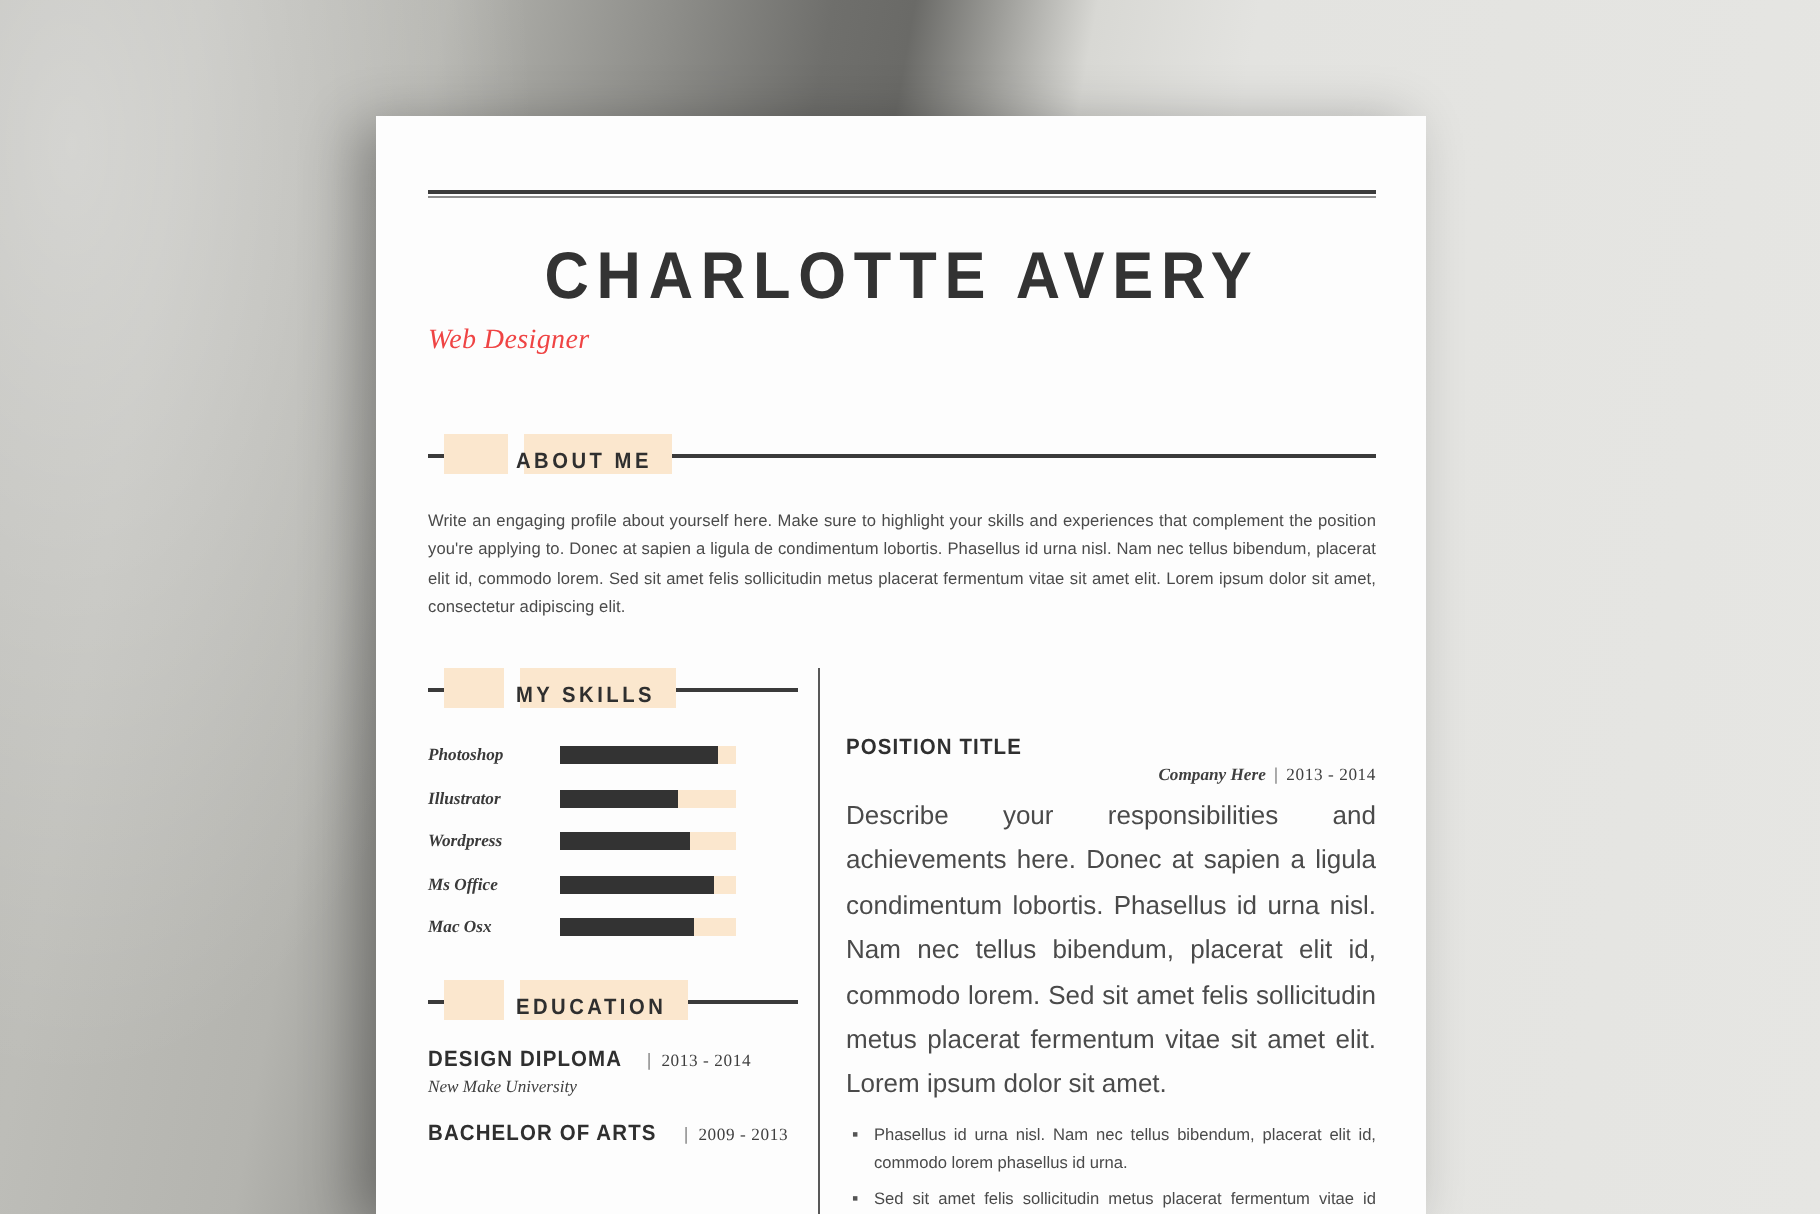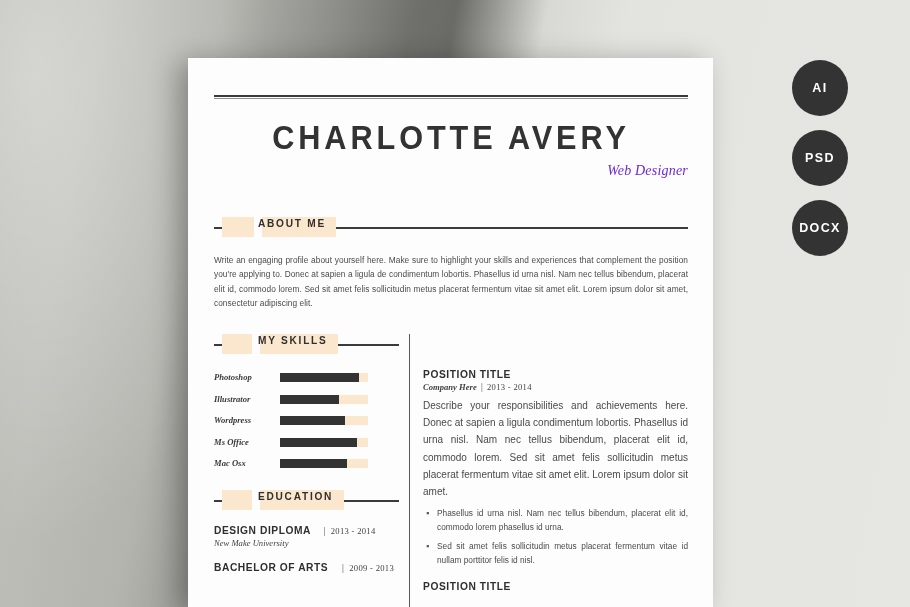--- a/index.html
+++ b/index.html
@@ -35,41 +35,41 @@
   .rule-thin{height:1px;background:#8e8e8e;margin-top:1px;}
 
   .name{
     text-align:center;margin-top:22px;
     font-family:"Liberation Sans Condensed","Liberation Sans",sans-serif;
     font-weight:700;font-size:33px;letter-spacing:4.2px;
     color:#333333;line-height:1;
     transform:scaleX(.93);transform-origin:center;
   }
   .role{
-    text-align:right;margin-top:9px;
+    text-align:left;margin-top:9px;
     font-family:"Liberation Serif",serif;font-style:italic;
-    font-size:14px;color:#6d28d9;letter-spacing:.2px;
+    font-size:14px;color:#ef4444;letter-spacing:.2px;
   }
 
   
   .contact{
     position:relative;margin-top:17px;height:26px;
     background:#fbe7ce;display:flex;align-items:center;justify-content:center;
   }
   .contact .dash{position:absolute;top:50%;width:26px;height:2px;background:#3b3b3b;}
   .contact .dash.l{left:12px;}
   .contact .dash.r{right:12px;}
   .contact-text{
     font-family:"Liberation Serif",serif;font-style:italic;font-weight:700;
     font-size:9.2px;color:#3a3530;letter-spacing:.2px;white-space:nowrap;
   }
   .contact-text .sep{font-weight:400;padding:0 5px;color:#6a6259;}
 
   
-  .sec{position:relative;height:20px;display:flex;align-items:flex-start;}
+  .sec{position:relative;height:20px;display:flex;align-items:flex-end;}
   .sec .band{
     position:absolute;left:8px;top:0;height:20px;background:#fbe7ce;
   }
   .sec .line{
     position:absolute;left:0;right:0;top:50%;height:2px;background:#3b3b3b;
   }
   .sec .gap{
     position:absolute;top:0;height:20px;background:#fdfdfd;
   }
   .sec .band-gap{
@@ -127,26 +127,26 @@
   }
 
   
   .exp{margin-top:34px;}
   .exp-item{margin-bottom:13px;}
   .exp-title{
     font-family:"Liberation Sans Condensed","Liberation Sans",sans-serif;
     font-weight:700;font-size:11px;letter-spacing:.6px;color:#2f2f2f;
     transform:scaleX(.93);transform-origin:left center;
   }
-  .exp-meta{margin-top:2px;font-size:8.6px;color:#3f3f3f;}
+  .exp-meta{margin-top:2px;font-size:8.6px;color:#3f3f3f;text-align:right;}
   .exp-meta .co{font-family:"Liberation Serif",serif;font-style:italic;font-weight:700;}
   .exp-meta .pipe{padding:0 4px;color:#8a8a8a;}
   .exp-meta .dt{font-family:"Liberation Serif",serif;letter-spacing:.3px;}
   .exp-body{
-    margin-top:5px;font-size:10px;line-height:1.72;color:#4a4a4a;text-align:justify;
+    margin-top:5px;font-size:13px;line-height:1.72;color:#4a4a4a;text-align:justify;
   }
   .bullets{margin-top:6px;}
   .bullet{display:flex;margin-bottom:4px;}
   .bullet .dot{
     flex:none;width:14px;padding-left:3px;box-sizing:border-box;
     font-size:9px;color:#555;line-height:1.72;
   }
   .bullet .btxt{font-size:8.3px;line-height:1.72;color:#4a4a4a;text-align:justify;}
 
   
@@ -293,19 +293,14 @@
 
             </div>
 
           </div>
         </div>
       </div>
 
     </div>
   </div>
 
-  <div class="badges">
-    <div class="badge">AI</div>
-    <div class="badge">PSD</div>
-    <div class="badge">DOCX</div>
-  </div>
 
 </div>
 
 </body></html>

